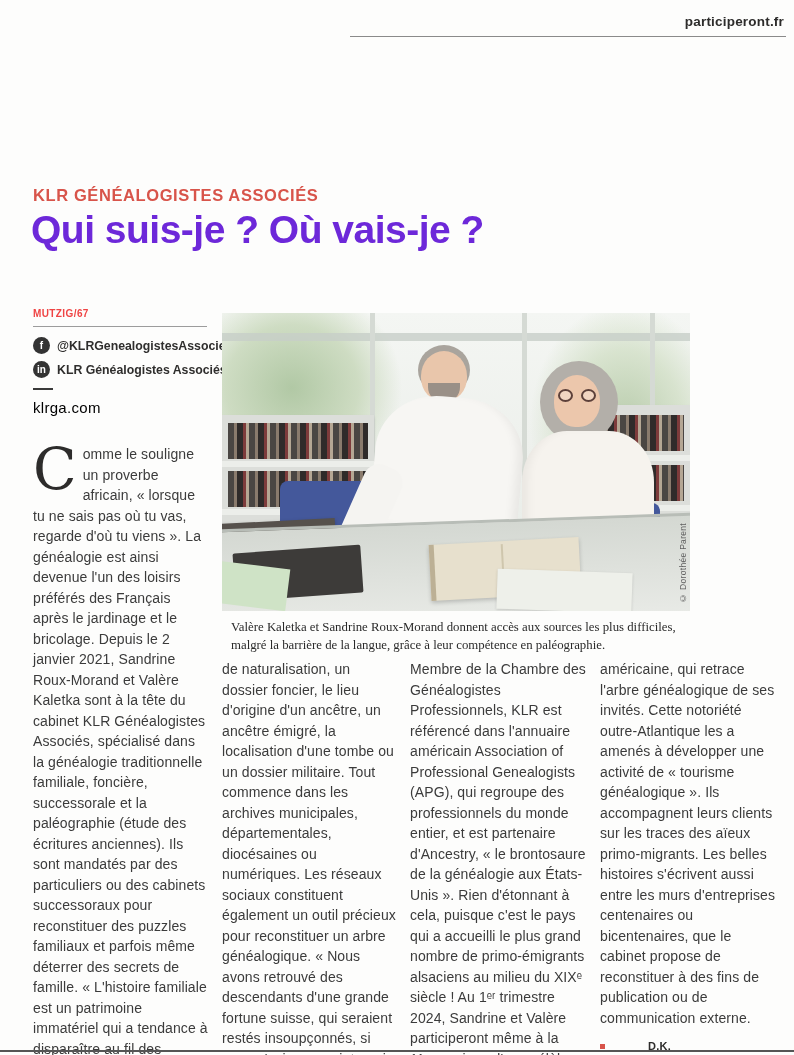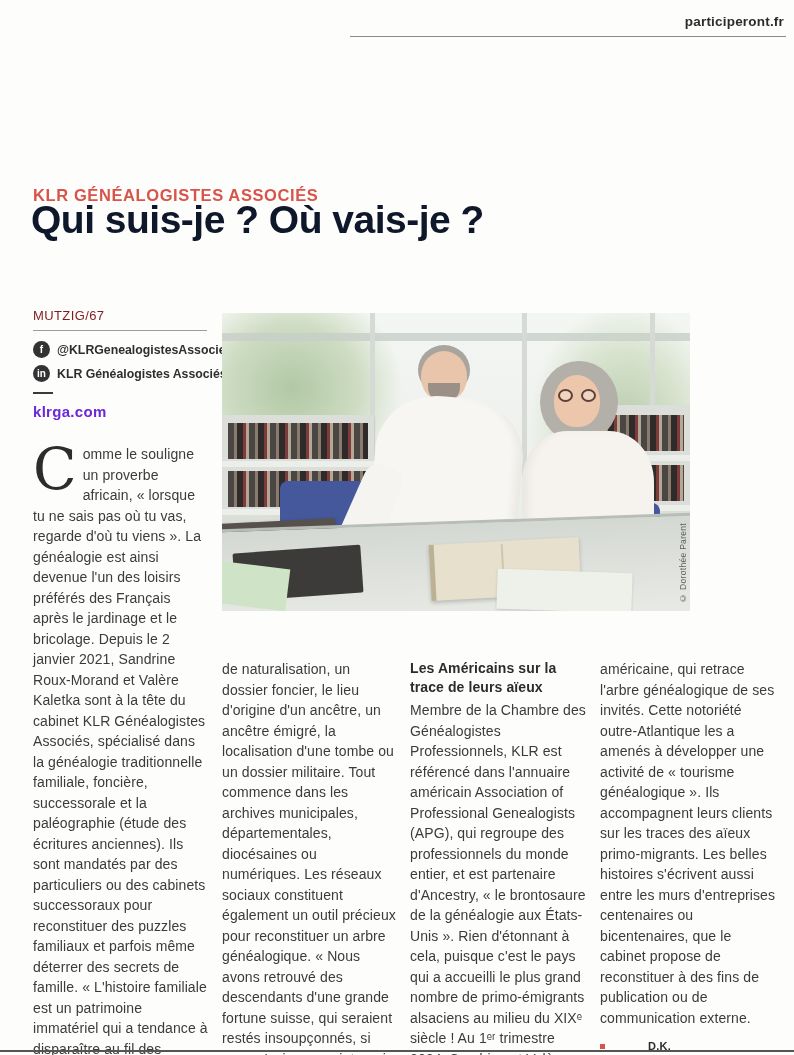--- a/index.html
+++ b/index.html
@@ -22,36 +22,36 @@
     position:absolute; top:44px; right:10px;
     font-family:"Liberation Serif", serif; font-weight:bold;
     font-size:27px; color:#2d2c2b; letter-spacing:.3px;
   }
   
   .kicker {
     position:absolute; top:186px; left:33px;
     font-size:16.5px; font-weight:bold; letter-spacing:.6px; color:#d8544a;
   }
   .headline {
-    position:absolute; top:198px; left:31px; width:560px;
-    font-size:39px; font-weight:800; letter-spacing:-.5px; color:#0f172a;
+    position:absolute; top:208px; left:31px; width:560px;
+    font-size:39px; font-weight:800; letter-spacing:-.5px; color:#6d28d9;
   }
   
   .meta { position:absolute; top:308px; left:33px; width:174px; }
-  .meta .location { font-size:13px; font-weight:normal; color:#7f1d1d; letter-spacing:.4px; }
+  .meta .location { font-size:10px; font-weight:bold; color:#ef4444; letter-spacing:.4px; }
   .meta .rule { height:1px; background:#9c9c9c; margin:7px 0 10px 0; }
   .social-row { display:flex; align-items:center; margin-bottom:7px; cursor:pointer; }
   .social-icon {
     width:17px; height:17px; border-radius:50%; background:#333;
     color:#fff; font-size:10px; font-weight:bold; line-height:17px;
     text-align:center; margin-right:7px; flex:0 0 auto;
   }
   .social-label { font-size:12.3px; font-weight:bold; color:#2f2e2d; white-space:nowrap; }
   .meta .dash { width:20px; height:2px; background:#3a3a3a; margin:10px 0 9px 0; }
-  .website { font-size:15px; font-weight:bold; color:#6d28d9; letter-spacing:.3px; cursor:pointer; }
+  .website { font-size:15px; font-weight:normal; color:#000000; letter-spacing:.3px; cursor:pointer; }
   
   .photo {
     position:absolute; left:222px; top:313px; width:468px; height:298px;
     background:linear-gradient(#f4f6f3, #e6eae5); overflow:hidden;
   }
   .ph-foliage-l { position:absolute; left:-40px; top:-30px; width:220px; height:210px;
     background:radial-gradient(closest-side,#9cba8c,#c2d4b3 60%,rgba(255,255,255,0)); opacity:.75; }
   .ph-foliage-r { position:absolute; right:-30px; top:-10px; width:190px; height:240px;
     background:radial-gradient(closest-side,#a3bd92,#cddcc0 60%,rgba(255,255,255,0)); opacity:.7; }
   .ph-beam { position:absolute; left:0; right:0; top:20px; height:8px; background:#c7cec8; opacity:.8; }
@@ -176,31 +176,31 @@
     <div class="ph-wom-body"></div>
     <div class="ph-slab"></div>
     <div class="ph-table"></div>
     <div class="ph-laptop"></div>
     <div class="ph-greensheet"></div>
     <div class="ph-register"></div>
     <div class="ph-paper"></div>
     <div class="ph-credit">© Dorothée Parent</div>
   </div>
 
+  <div class="caption">Valère Kaletka et Sandrine Roux-Morand donnent accès aux sources les plus difficiles, malgré la barrière de la langue, grâce à leur compétence en paléographie.</div>
 
   <div class="col col1">
     <span class="dropcap">C</span><span>omme le souligne un proverbe africain, « lorsque tu ne sais pas où tu vas, regarde d'où tu viens ». La généalogie est ainsi devenue l'un des loisirs préférés des Français après le jardinage et le bricolage. Depuis le 2 janvier 2021, Sandrine Roux-Morand et Valère Kaletka sont à la tête du cabinet KLR Généalogistes Associés, spécialisé dans la généalogie traditionnelle familiale, foncière, successorale et la paléographie (étude des écritures anciennes). Ils sont mandatés par des particuliers ou des cabinets successoraux pour reconstituer des puzzles familiaux et parfois même déterrer des secrets de famille. « L'histoire familiale est un patrimoine immatériel qui a tendance à disparaître au fil des générations. La généalogie s'oppose à ce phénomène de déclin », argumente Valère Kaletka. Bien plus que de simples « chasseurs d'ancêtres », ils mènent l'enquête pour retrouver le dossier d'un enfant abandonné, un jugement</span>
   </div>
 
   <div class="col col2">
     <span>de naturalisation, un dossier foncier, le lieu d'origine d'un ancêtre, un ancêtre émigré, la localisation d'une tombe ou un dossier militaire. Tout commence dans les archives municipales, départementales, diocésaines ou numériques. Les réseaux sociaux constituent également un outil précieux pour reconstituer un arbre généalogique. « Nous avons retrouvé des descendants d'une grande fortune suisse, qui seraient restés insoupçonnés, si nous n'avions pas interagi sur Facebook et LinkedIn », illustre Sandrine Roux-Morand.</span>
   </div>
 
   <div class="col col3">
-    <div class="subhead">Les Américains sur la trace de leurs aïeux</div>
     <span>Membre de la Chambre des Généalogistes Professionnels, KLR est référencé dans l'annuaire américain Association of Professional Genealogists (APG), qui regroupe des professionnels du monde entier, et est partenaire d'Ancestry, « le brontosaure de la généalogie aux États-Unis ». Rien d'étonnant à cela, puisque c'est le pays qui a accueilli le plus grand nombre de primo-émigrants alsaciens au milieu du XIXᵉ siècle ! Au 1ᵉʳ trimestre 2024, Sandrine et Valère participeront même à la 11ᵉᵐᵉ saison d'une célèbre émission télévisée</span>
   </div>
 
   <div class="col col4">
     <span>américaine, qui retrace l'arbre généalogique de ses invités. Cette notoriété outre-Atlantique les a amenés à développer une activité de « tourisme généalogique ». Ils accompagnent leurs clients sur les traces des aïeux primo-migrants. Les belles histoires s'écrivent aussi entre les murs d'entreprises centenaires ou bicentenaires, que le cabinet propose de reconstituer à des fins de publication ou de communication externe.</span>
     <div class="signature">
       <span class="sig-square"></span>
       <span class="sig-name">D.K.</span>
     </div>
     

